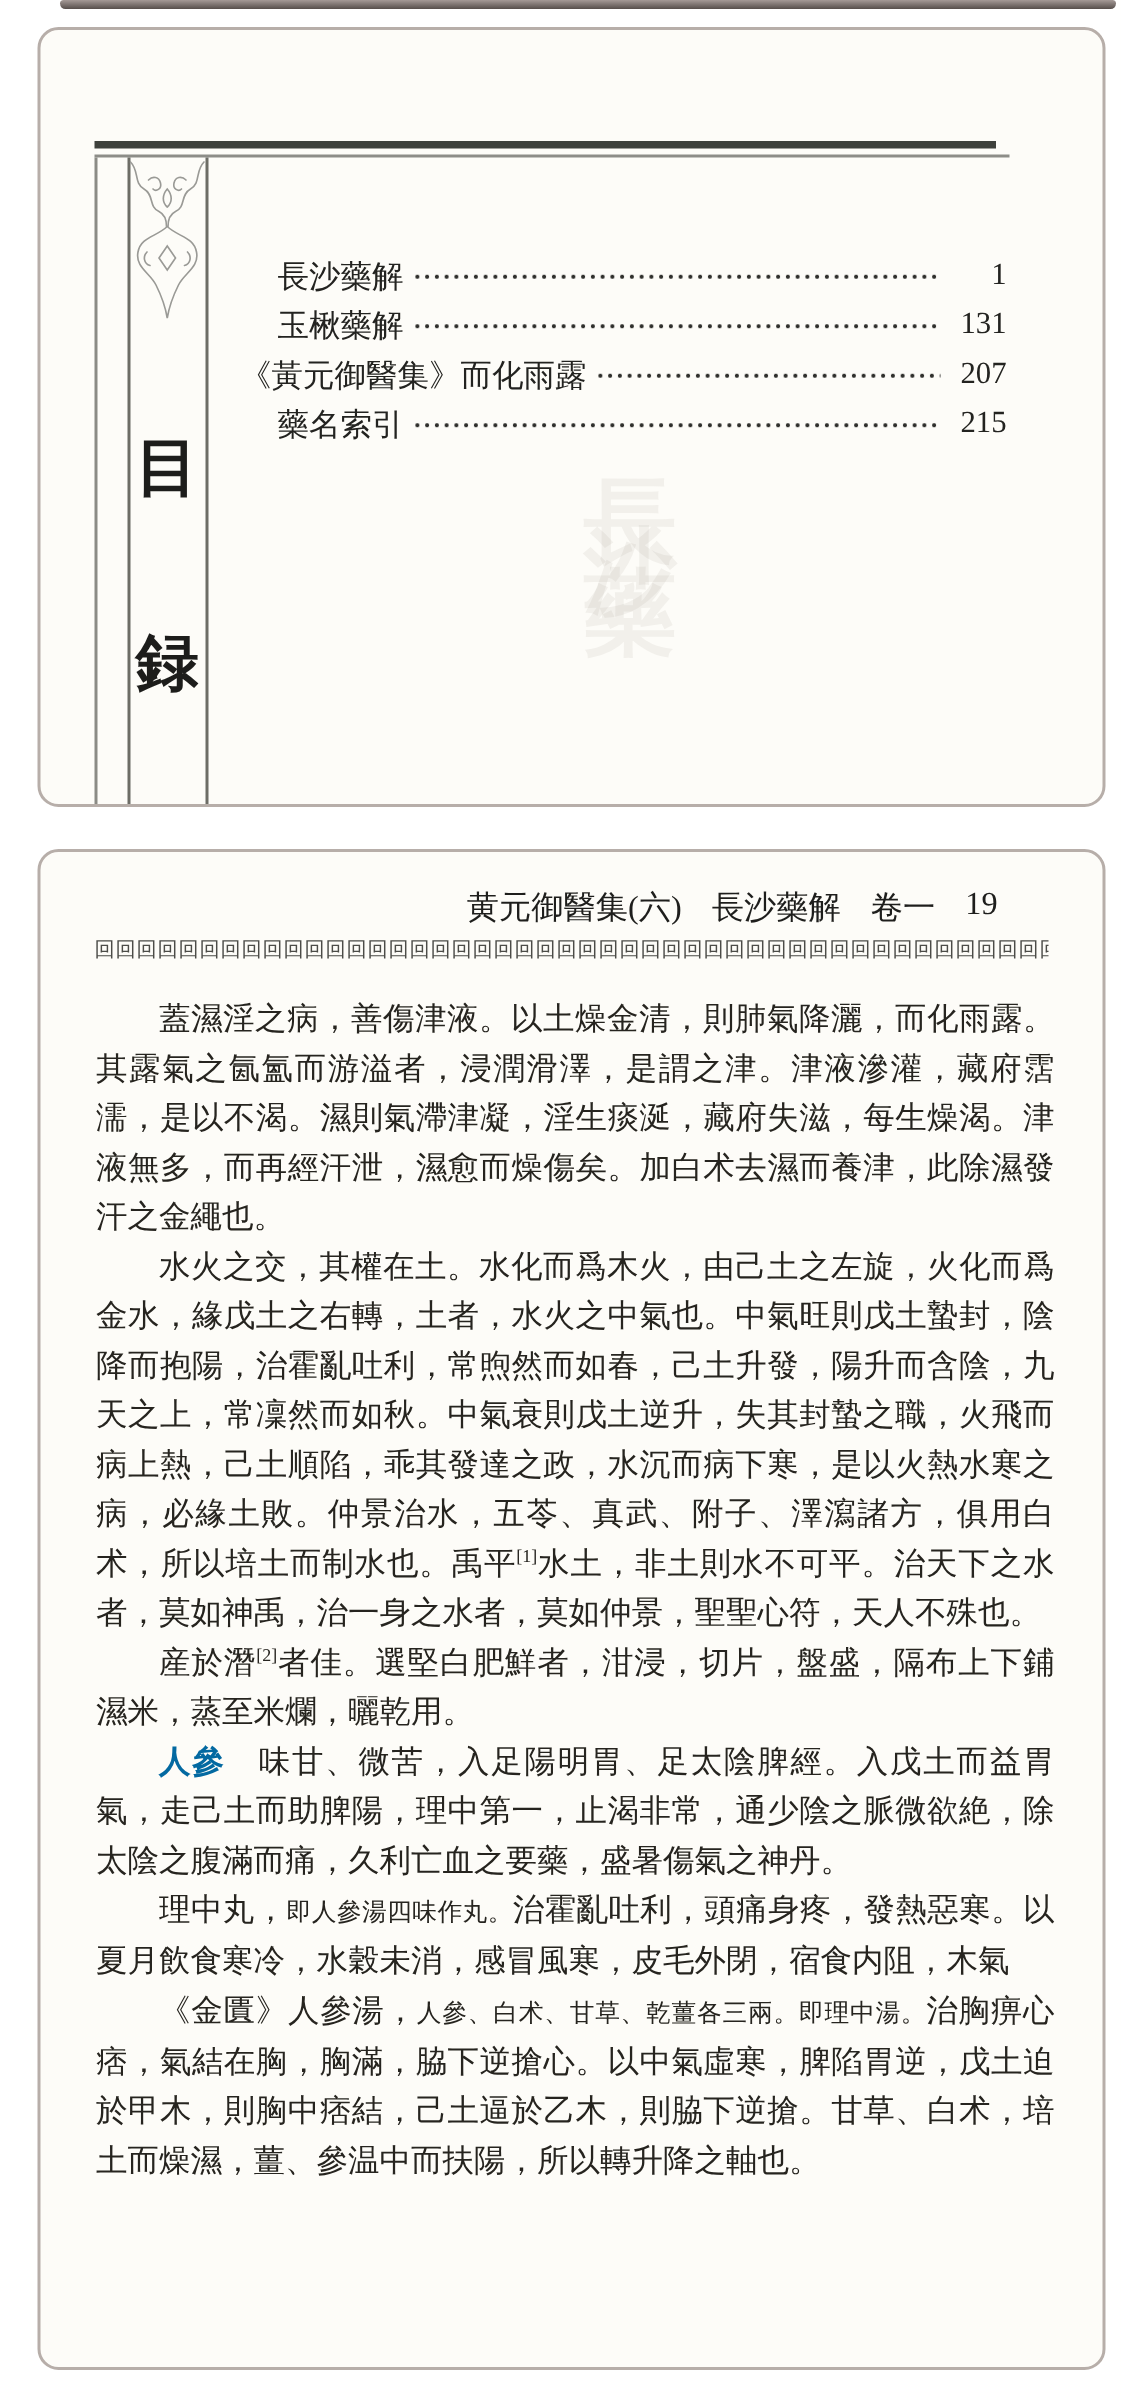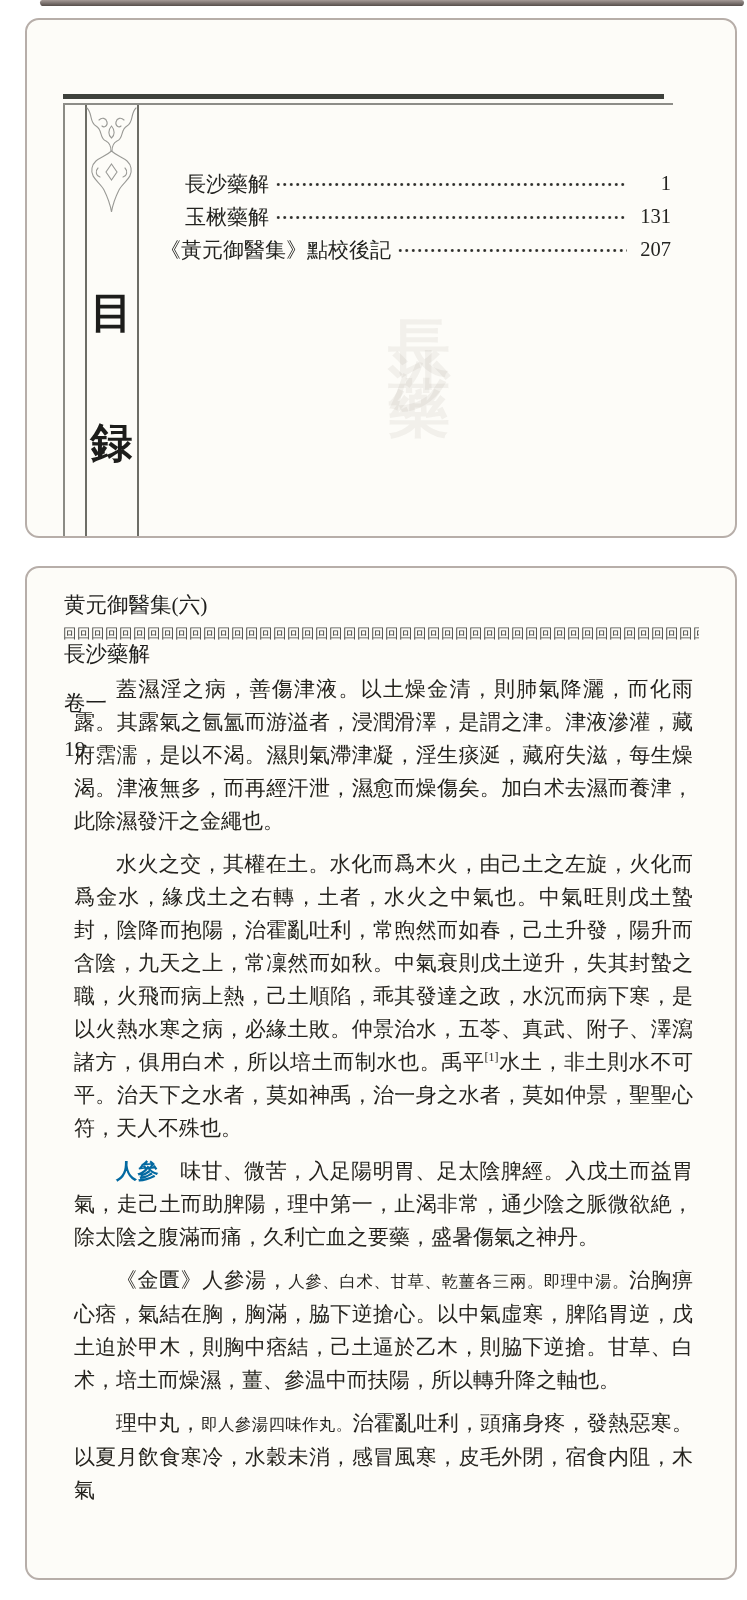--- a/index.html
+++ b/index.html
@@ -56,34 +56,34 @@
     flex:1; height:21px; margin:2px 8px 0 6px;
     background-image:radial-gradient(circle, #2f2f2c 1.3px, transparent 1.45px);
     background-size:6.5px 21px; background-repeat:repeat-x; background-position:0 center;
   }
   .toc-entry-page { min-width:36px; text-align:right; font-size:20.5px; }
 
   
   .page-header {
     position:absolute; top:22px; left:37px; right:70px;
     display:flex; justify-content:flex-end; gap:20px;
-    font-size:21.5px; color:#1e1e1c; white-space:nowrap;flex-direction:column;
+    font-size:21.5px; color:#1e1e1c; white-space:nowrap;
   }
   .meander {
     position:absolute; top:57px; left:36px; width:636px; height:18px;
     font-size:13.5px; line-height:17px; color:#4c4c48;
     white-space:nowrap; overflow:hidden; letter-spacing:0.5px;
     font-family:"DejaVu Sans","Liberation Sans",sans-serif;
   }
   .page-body {
     position:absolute; top:95px; left:37px; width:639px;
     font-size:21px; line-height:33px; color:#26241f;
     text-align:justify;
   }
-  .para { margin:10px; text-indent:2em; }
+  .para { margin:0; text-indent:2em; }
   .seg-bold { font-weight:bold; color:#0369a1; }
   .seg-small { font-size:16.5px; }
   sup.seg-sup { font-size:12px; line-height:0; vertical-align:super; }
 </style>
 </head>
 <body>
 
 <div class="stage">
 
   <div class="top-bar"></div>
@@ -119,39 +119,45 @@
           <span class="toc-entry-title">長沙藥解</span>
           <span class="dot-leader"></span>
           <span class="toc-entry-page">1</span>
         </div>
         <div class="toc-entry">
           <span class="toc-entry-title">玉楸藥解</span>
           <span class="dot-leader"></span>
           <span class="toc-entry-page">131</span>
         </div>
         <div class="toc-entry hang">
-          <span class="toc-entry-title">《黃元御醫集》點校後記</span>
+          <span class="toc-entry-title">《黃元御醫集》而化雨露</span>
           <span class="dot-leader"></span>
           <span class="toc-entry-page">207</span>
+        </div>
+        <div class="toc-entry">
+          <span class="toc-entry-title">藥名索引</span>
+          <span class="dot-leader"></span>
+          <span class="toc-entry-page">215</span>
         </div>
       </div>
   </div>
 
   <div class="card content-card">
     <div class="page-header">
       <span>黄元御醫集(六)</span>
       <span>長沙藥解</span>
       <span>卷一</span>
       <span>19</span>
     </div>
 
     <div class="meander">回回回回回回回回回回回回回回回回回回回回回回回回回回回回回回回回回回回回回回回回回回回回回回回回</div>
 
     <div class="page-body">
         <p class="para"><span class="seg-normal">蓋濕淫之病，善傷津液。以土燥金清，則肺氣降灑，而化雨露。其露氣之氤氳而游溢者，浸潤滑澤，是謂之津。津液滲灌，藏府霑濡，是以不渴。濕則氣滯津凝，淫生痰涎，藏府失滋，每生燥渴。津液無多，而再經汗泄，濕愈而燥傷矣。加白术去濕而養津，此除濕發汗之金繩也。</span></p>
         <p class="para"><span class="seg-normal">水火之交，其權在土。水化而爲木火，由己土之左旋，火化而爲金水，緣戊土之右轉，土者，水火之中氣也。中氣旺則戊土蟄封，陰降而抱陽，治霍亂吐利，常煦然而如春，己土升發，陽升而含陰，九天之上，常凜然而如秋。中氣衰則戊土逆升，失其封蟄之職，火飛而病上熱，己土順陷，乖其發達之政，水沉而病下寒，是以火熱水寒之病，必緣土敗。仲景治水，五苓、真武、附子、澤瀉諸方，俱用白术，所以培土而制水也。禹平</span><sup class="seg-sup">[1]</sup><span class="seg-normal">水土，非土則水不可平。治天下之水者，莫如神禹，治一身之水者，莫如仲景，聖聖心符，天人不殊也。</span></p>
+        <p class="para"><span class="seg-normal">産於潛</span><sup class="seg-sup">[2]</sup><span class="seg-normal">者佳。選堅白肥鮮者，泔浸，切片，盤盛，隔布上下鋪濕米，蒸至米爛，曬乾用。</span></p>
         <p class="para"><span class="seg-bold">人參</span><span class="seg-normal">　味甘、微苦，入足陽明胃、足太陰脾經。入戊土而益胃氣，走己土而助脾陽，理中第一，止渴非常，通少陰之脈微欲絶，除太陰之腹滿而痛，久利亡血之要藥，盛暑傷氣之神丹。</span></p>
+        <p class="para"><span class="seg-normal">理中丸，</span><span class="seg-small">即人參湯四味作丸。</span><span class="seg-normal">治霍亂吐利，頭痛身疼，發熱惡寒。以夏月飲食寒冷，水穀未消，感冒風寒，皮毛外閉，宿食内阻，木氣</span></p>
         <p class="para"><span class="seg-normal">《金匱》人參湯，</span><span class="seg-small">人參、白术、甘草、乾薑各三兩。即理中湯。</span><span class="seg-normal">治胸痹心痞，氣結在胸，胸滿，脇下逆搶心。以中氣虛寒，脾陷胃逆，戊土迫於甲木，則胸中痞結，己土逼於乙木，則脇下逆搶。甘草、白术，培土而燥濕，薑、參温中而扶陽，所以轉升降之軸也。</span></p>
-        <p class="para"><span class="seg-normal">理中丸，</span><span class="seg-small">即人參湯四味作丸。</span><span class="seg-normal">治霍亂吐利，頭痛身疼，發熱惡寒。以夏月飲食寒冷，水穀未消，感冒風寒，皮毛外閉，宿食内阻，木氣</span></p>
       </div>
   </div>
 
 </div>
 
 </body></html>

